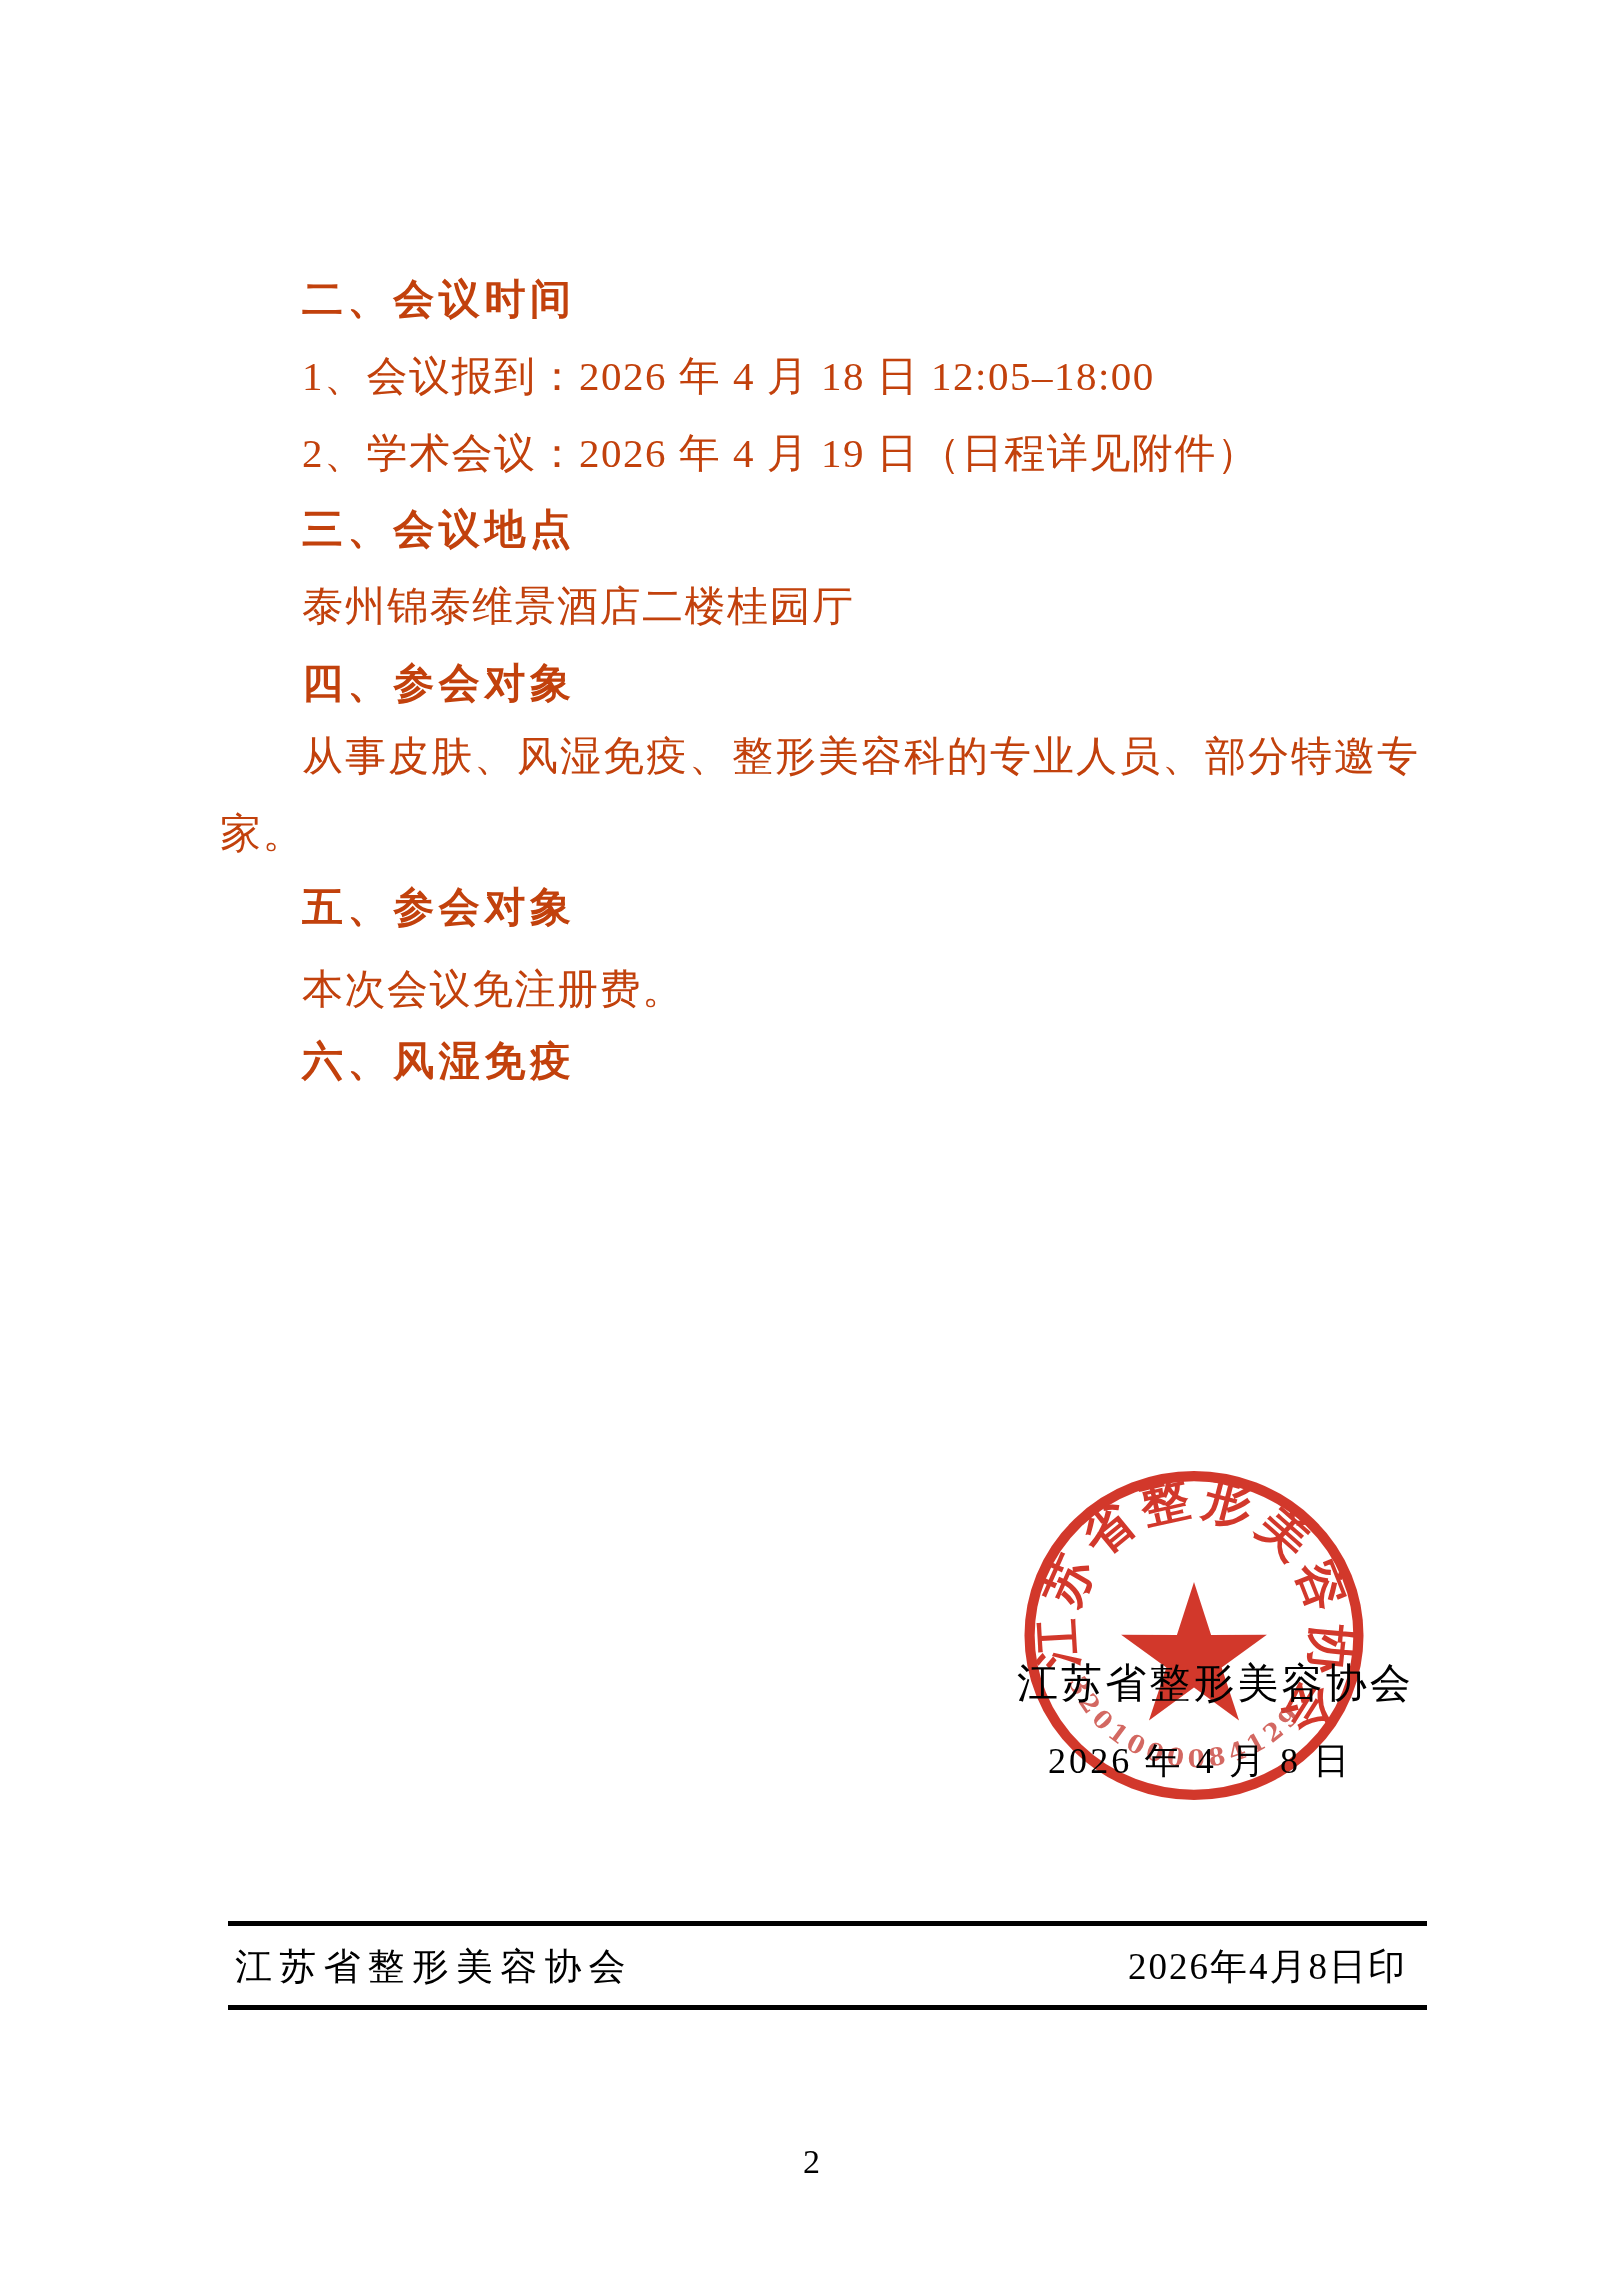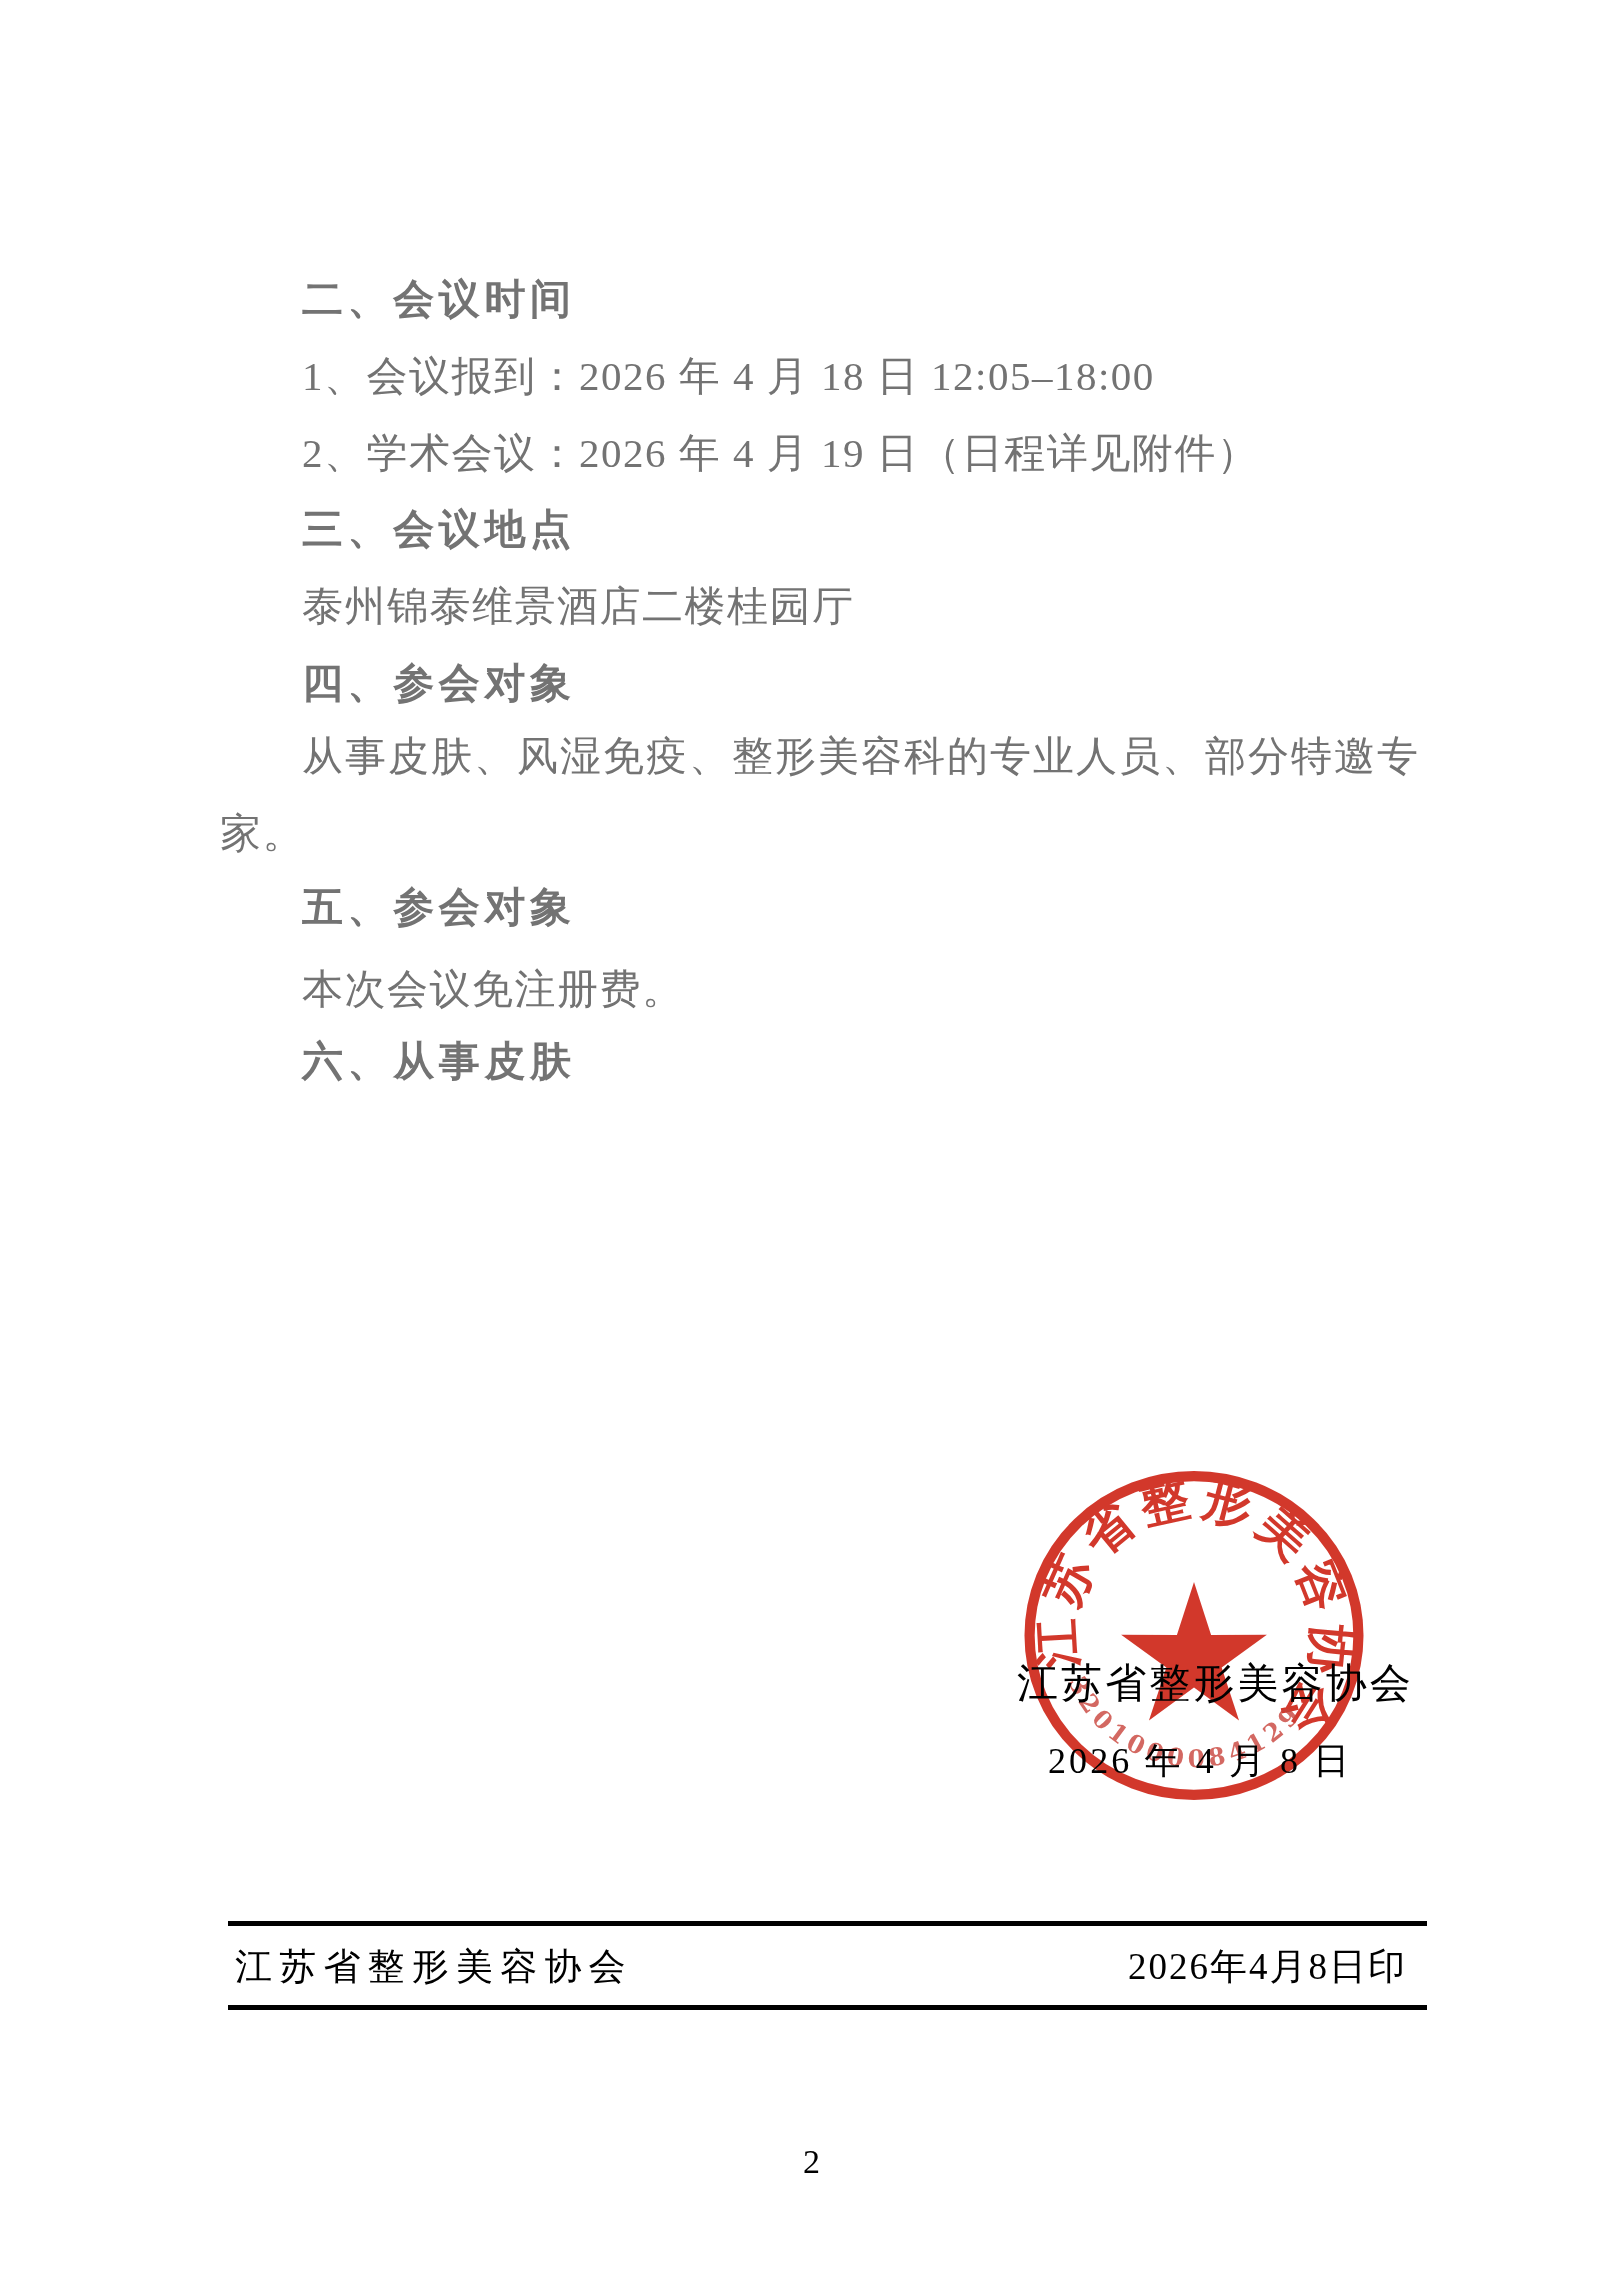--- a/index.html
+++ b/index.html
@@ -7,21 +7,21 @@
     position:relative;
     width:1623px;
     height:2295px;
     background:#ffffff;
     overflow:hidden;
     color:#000;
   }
   .line{
     position:absolute;
     white-space:pre;
-    color:#737373;
+    color:#c2410c;
   }
   .body-line{
     font-family:"Liberation Serif","DejaVu Serif",serif;
     font-size:41px;
     line-height:51px;
     letter-spacing:1.5px;
   }
   .heading-line{
     font-family:"Liberation Sans","DejaVu Sans",sans-serif;
     font-weight:700;
@@ -79,21 +79,21 @@
   <div class="line heading-line" style="left:302px;top:274px">二、会议时间</div>
   <div class="line body-line" style="left:302px;top:351px">1、会议报到：2026 年 4 月 18 日 12:05–18:00</div>
   <div class="line body-line" style="left:302px;top:428px">2、学术会议：2026 年 4 月 19 日（日程详见附件）</div>
   <div class="line heading-line" style="left:302px;top:504px">三、会议地点</div>
   <div class="line body-line" style="left:302px;top:581px">泰州锦泰维景酒店二楼桂园厅</div>
   <div class="line heading-line" style="left:302px;top:658px">四、参会对象</div>
   <div class="line body-line" style="left:302px;top:731px;letter-spacing:2px">从事皮肤、风湿免疫、整形美容科的专业人员、部分特邀专</div>
   <div class="line body-line" style="left:220px;top:808px">家。</div>
   <div class="line heading-line" style="left:302px;top:882px">五、参会对象</div>
   <div class="line body-line" style="left:302px;top:964px">本次会议免注册费。</div>
-  <div class="line heading-line" style="left:302px;top:1036px">六、从事皮肤</div>
+  <div class="line heading-line" style="left:302px;top:1036px">六、风湿免疫</div>
 
   <div class="seal-wrap">
     <svg width="348" height="337" viewBox="0 0 680 660" xmlns="http://www.w3.org/2000/svg">
       <defs>
         <path id="arcTop" d="M 136.5 447.5 A 235 235 0 1 1 543.5 447.5" fill="none"></path>
         <path id="arcBottom" d="M 108.7 453 A 262 254 0 0 0 571.3 453" fill="none"></path>
         <filter id="inkblur" x="-5%" y="-5%" width="110%" height="110%">
           <feGaussianBlur stdDeviation="1.4"></feGaussianBlur>
         </filter>
       </defs>

